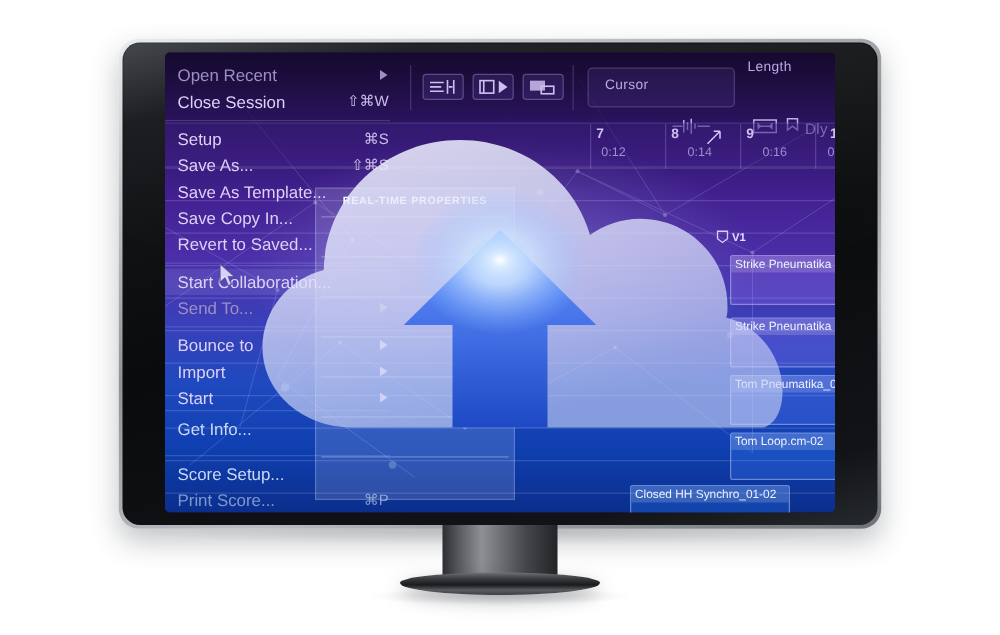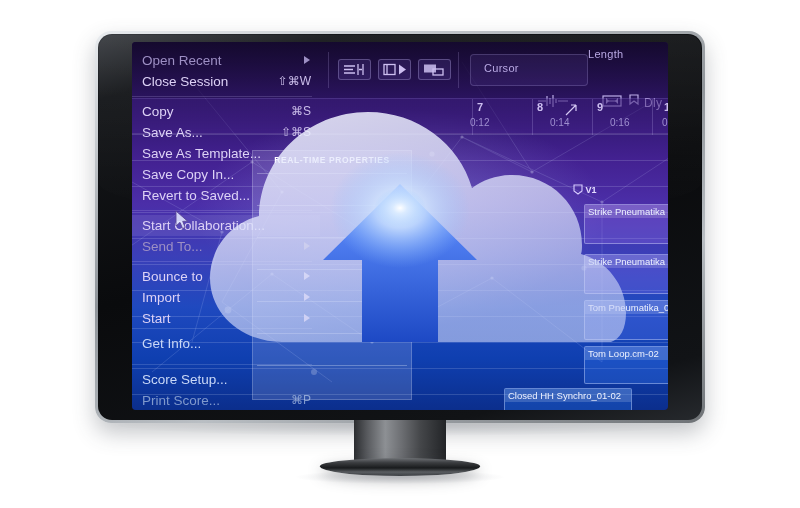--- a/index.html
+++ b/index.html
@@ -299,21 +299,21 @@
           <rect x="5" y="4.5" width="12" height="8" fill="#cdbff0" opacity="0.85"></rect>
           <rect x="14" y="9" width="10" height="6" fill="none" stroke="#cdbff0" stroke-width="1.3"></rect>
         </svg>
       </div>
 
       <div class="tb-sep" style="left:326px"></div>
 
       <div class="tb-field" style="left:338px; width:118px"></div>
       <div class="tb-label" style="left:352px; top:20px">Cursor</div>
 
-      <div class="tb-label" style="left:456px; top:6px">Length</div>
+      <div class="tb-label" style="left:466px; top:6px">Length</div>
 
       <div class="tb-icon" style="left:404px; top:52px">
         <svg width="34" height="14" viewBox="0 0 34 14">
           <g stroke="#bdaee8" stroke-width="1.2">
             <line x1="2" y1="7" x2="10" y2="7"></line>
             <line x1="11" y1="2" x2="11" y2="12"></line>
             <line x1="14" y1="4" x2="14" y2="10"></line>
             <line x1="17" y1="1" x2="17" y2="13"></line>
             <line x1="20" y1="5" x2="20" y2="9"></line>
             <line x1="22" y1="7" x2="32" y2="7"></line>
@@ -343,21 +343,21 @@
       <div class="bar-tick" style="left:340px"></div>
       <div class="bar-tick" style="left:400px"></div>
       <div class="bar-tick" style="left:460px"></div>
       <div class="bar-tick" style="left:520px"></div>
 
       <div class="bar-num" style="left:345px">7</div>
       <div class="bar-num" style="left:405px">8</div>
       <div class="bar-num" style="left:465px">9</div>
       <div class="bar-num" style="left:532px">10</div>
 
-      <div class="tc-num" style="left:338px">0:12</div>
+      <div class="tc-num" style="left:349px">0:12</div>
       <div class="tc-num" style="left:418px">0:14</div>
       <div class="tc-num" style="left:478px">0:16</div>
       <div class="tc-num" style="left:530px">0:18</div>
 
       <svg style="position:absolute;left:432px;top:4px" width="16" height="14" viewBox="0 0 16 14">
         <path d="M2 12 L12 2 M12 2 L12 8 M12 2 L7 2" stroke="#d6c9f5" stroke-width="1.2" fill="none"></path>
       </svg>
     </div>
 
     <div class="v1-chip" style="left:441px; top:142px;font-weight:bold;">
@@ -373,21 +373,21 @@
         <span class="arw"></span>
       </div>
       <div class="mi">
         <span>Close Session</span>
         <span class="sc">⇧⌘W</span>
       </div>
 
       <div class="msep"></div>
 
       <div class="mi">
-        <span>Copy</span>
+        <span>Setup</span>
         <span class="sc">⌘S</span>
       </div>
       <div class="mi">
         <span>Save As...</span>
         <span class="sc">⇧⌘S</span>
       </div>
       <div class="mi">
         <span>Save As Template...</span>
       </div>
       <div class="mi">

